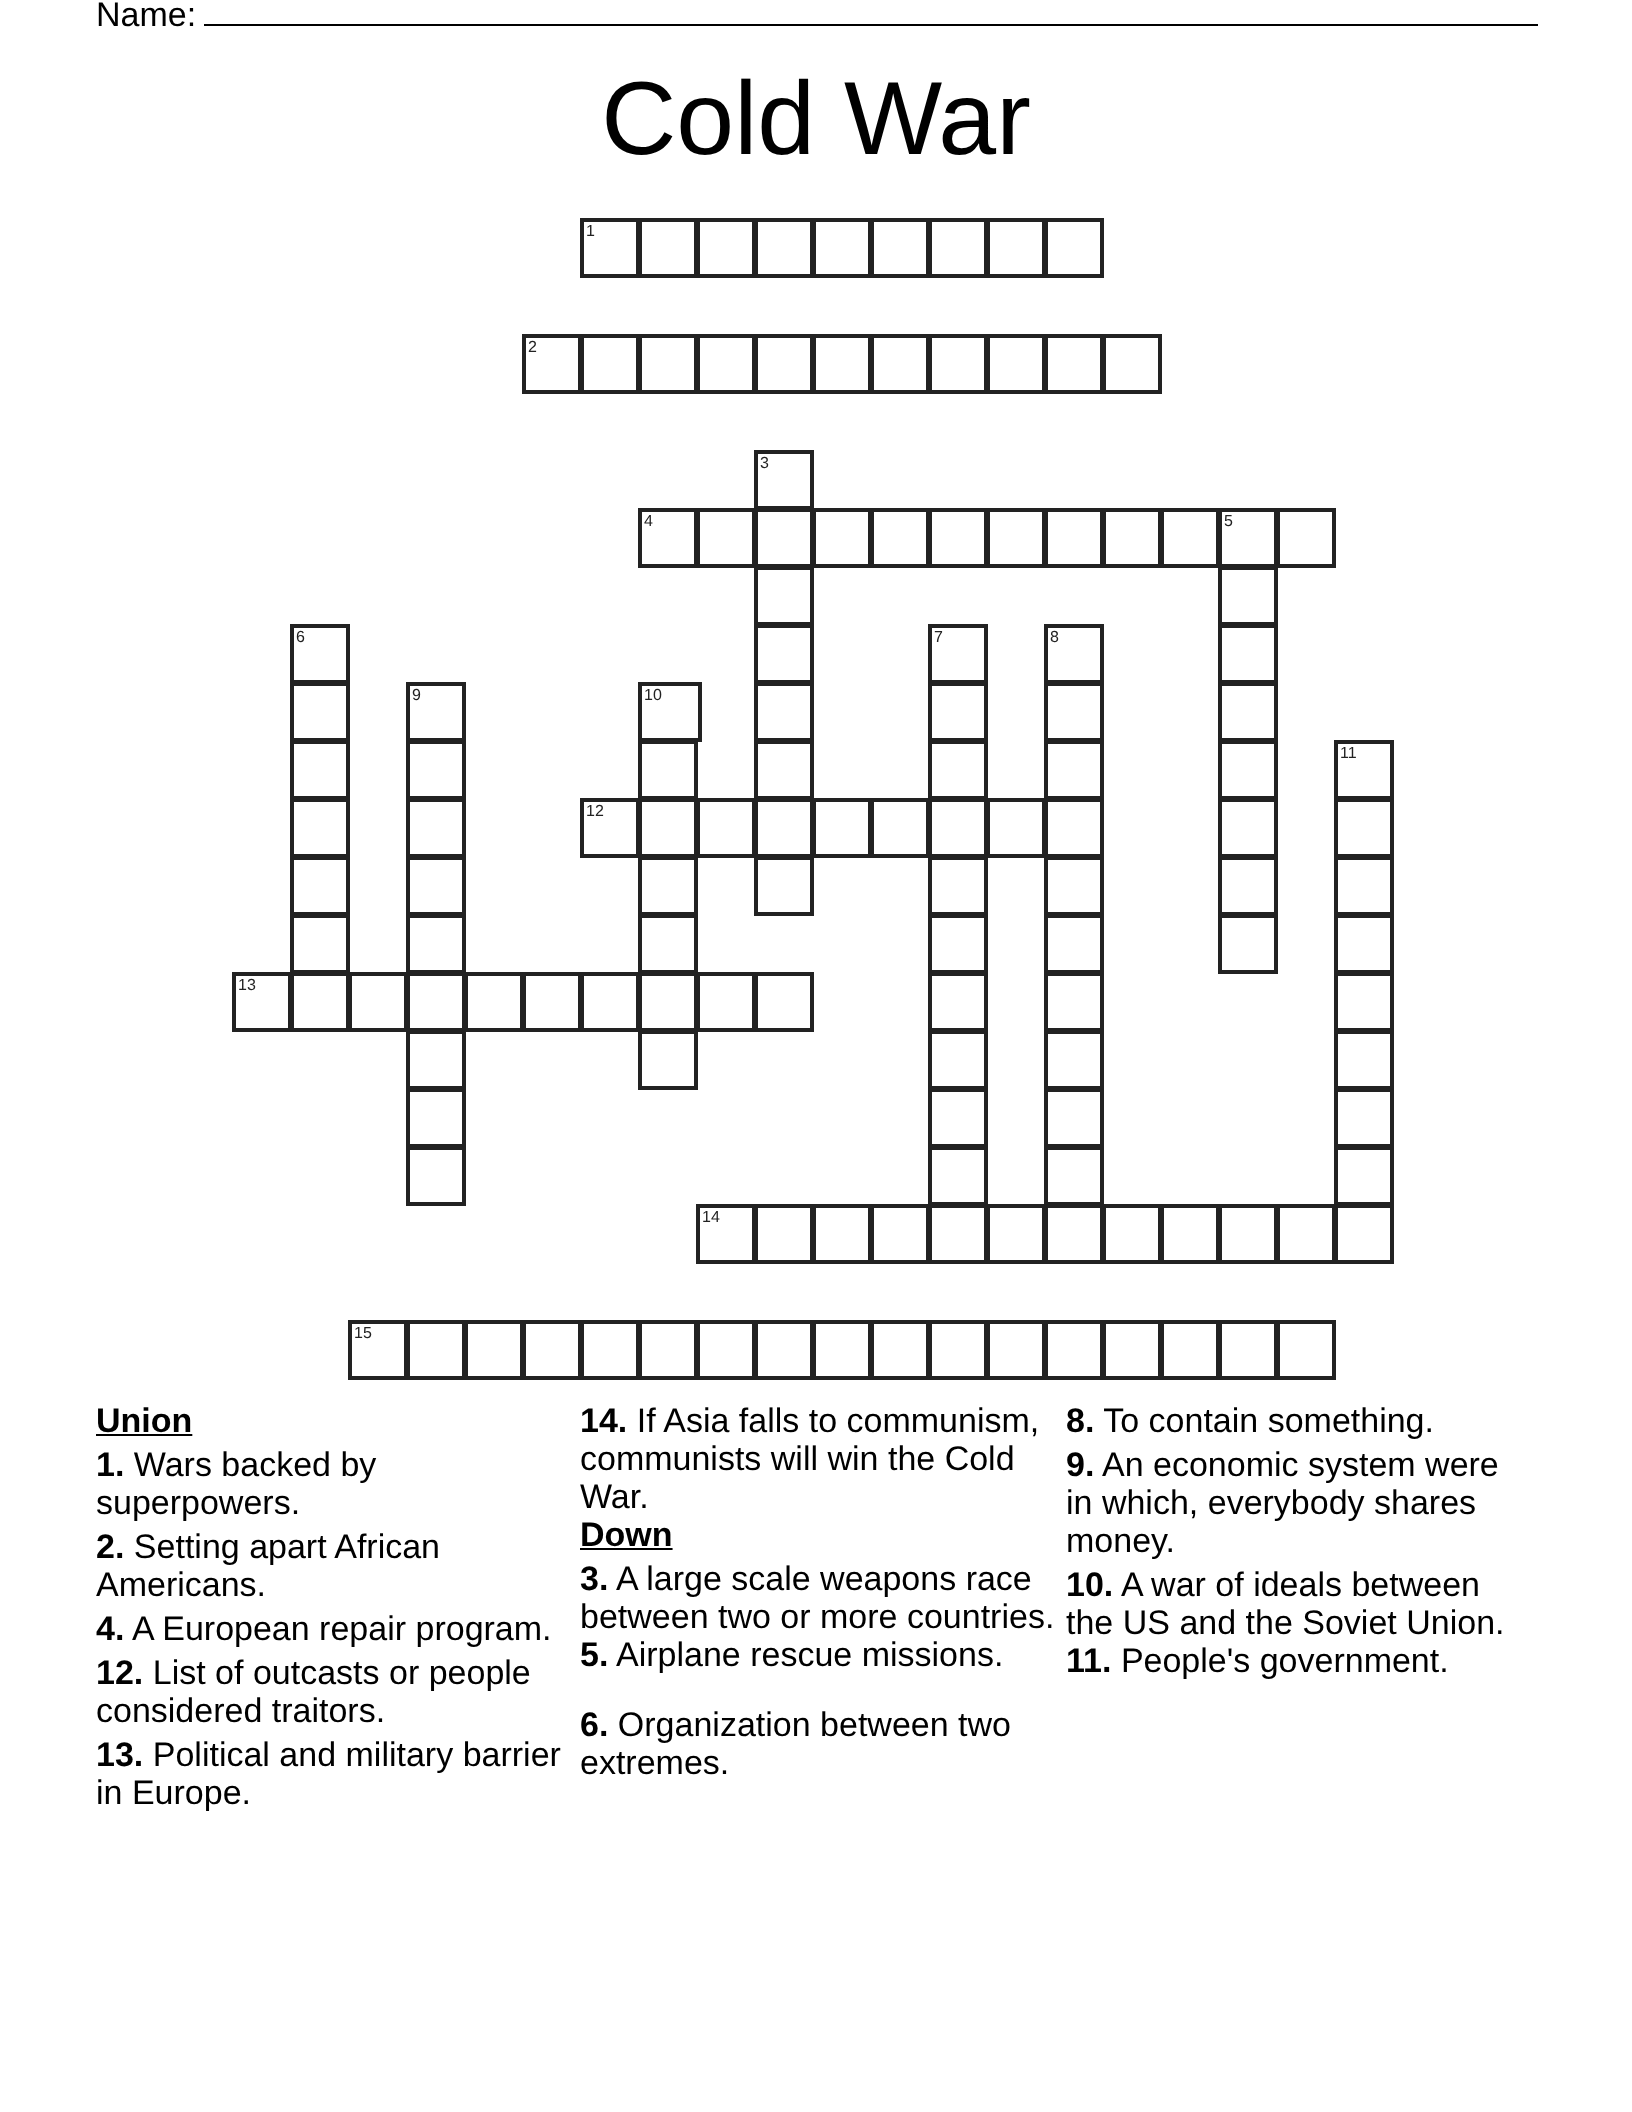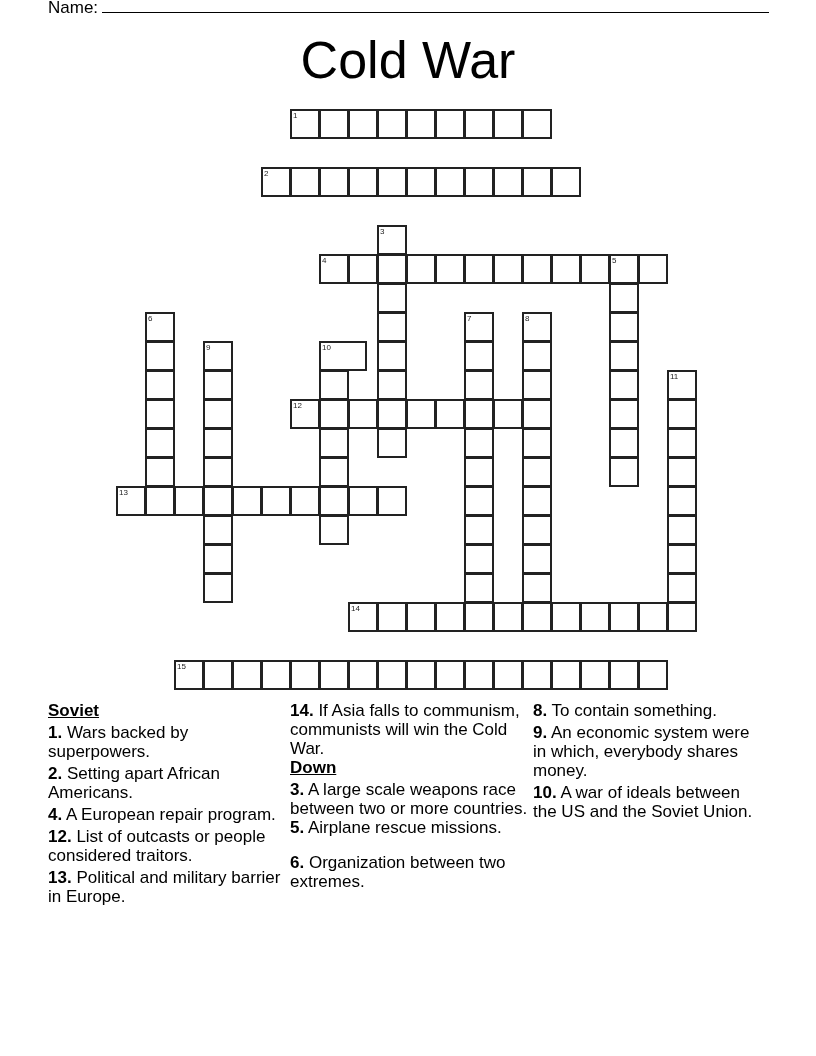--- a/index.html
+++ b/index.html
@@ -172,53 +172,54 @@
     <div class="cell" style="left: 204px; top: 342px; width: 30px; height: 30px;">
       <span class="num">9</span>
     </div>
     <div class="cell" style="left: 204px; top: 371px; width: 30px; height: 30px;"></div>
     <div class="cell" style="left: 204px; top: 400px; width: 30px; height: 30px;"></div>
     <div class="cell" style="left: 204px; top: 429px; width: 30px; height: 30px;"></div>
     <div class="cell" style="left: 204px; top: 458px; width: 30px; height: 30px;"></div>
     <div class="cell" style="left: 204px; top: 516px; width: 30px; height: 30px;"></div>
     <div class="cell" style="left: 204px; top: 545px; width: 30px; height: 30px;"></div>
     <div class="cell" style="left: 204px; top: 574px; width: 30px; height: 30px;"></div>
-    <div class="cell" style="left: 320px; top: 342px; width: 48px; height: 30px;">
+    <div class="cell" style="left: 320px; top: 342px; width: 32px; height: 30px;">
       <span class="num">10</span>
     </div>
     <div class="cell" style="left: 320px; top: 371px; width: 30px; height: 30px;"></div>
     <div class="cell" style="left: 320px; top: 429px; width: 30px; height: 30px;"></div>
     <div class="cell" style="left: 320px; top: 458px; width: 30px; height: 30px;"></div>
     <div class="cell" style="left: 320px; top: 516px; width: 30px; height: 30px;"></div>
     <div class="cell" style="left: 668px; top: 371px; width: 30px; height: 30px;">
       <span class="num">11</span>
     </div>
     <div class="cell" style="left: 668px; top: 400px; width: 30px; height: 30px;"></div>
     <div class="cell" style="left: 668px; top: 429px; width: 30px; height: 30px;"></div>
     <div class="cell" style="left: 668px; top: 458px; width: 30px; height: 30px;"></div>
     <div class="cell" style="left: 668px; top: 487px; width: 30px; height: 30px;"></div>
     <div class="cell" style="left: 668px; top: 516px; width: 30px; height: 30px;"></div>
     <div class="cell" style="left: 668px; top: 545px; width: 30px; height: 30px;"></div>
     <div class="cell" style="left: 668px; top: 574px; width: 30px; height: 30px;"></div>
   </div>
 
 <div class="clues col1">
-  <div class="heading">Soviet</div>
+  <div class="heading">Union</div>
   <div class="clue"><b>1.</b> <span>Wars backed by superpowers.</span></div>
   <div class="clue"><b>2.</b> <span>Setting apart African Americans.</span></div>
   <div class="clue"><b>4.</b> <span>A European repair program.</span></div>
   <div class="clue"><b>12.</b> <span>List of outcasts or people considered traitors.</span></div>
   <div class="clue"><b>13.</b> <span>Political and military barrier in Europe.</span></div>
 </div>
 
 <div class="clues col2">
   <div class="clue" style="margin-bottom:0"><b>14.</b> <span>If Asia falls to communism, communists will win the Cold War.</span></div>
   <div class="heading">Down</div>
   <div class="clue" style="margin-bottom:0"><b>3.</b> <span>A large scale weapons race between two or more countries.</span></div>
   <div class="clue" style="margin-bottom:16px"><b>5.</b> <span>Airplane rescue missions.</span></div>
   <div class="clue"><b>6.</b> <span>Organization between two extremes.</span></div>
 </div>
 
 <div class="clues col3">
   <div class="clue"><b>8.</b> <span>To contain something.</span></div>
   <div class="clue"><b>9.</b> <span>An economic system were in which, everybody shares money.</span></div>
   <div class="clue" style="margin-bottom:0"><b>10.</b> <span>A war of ideals between the US and the Soviet Union.</span></div>
+  <div class="clue"><b>11.</b> <span>People's government.</span></div>
 </div>
 
 </body></html>

